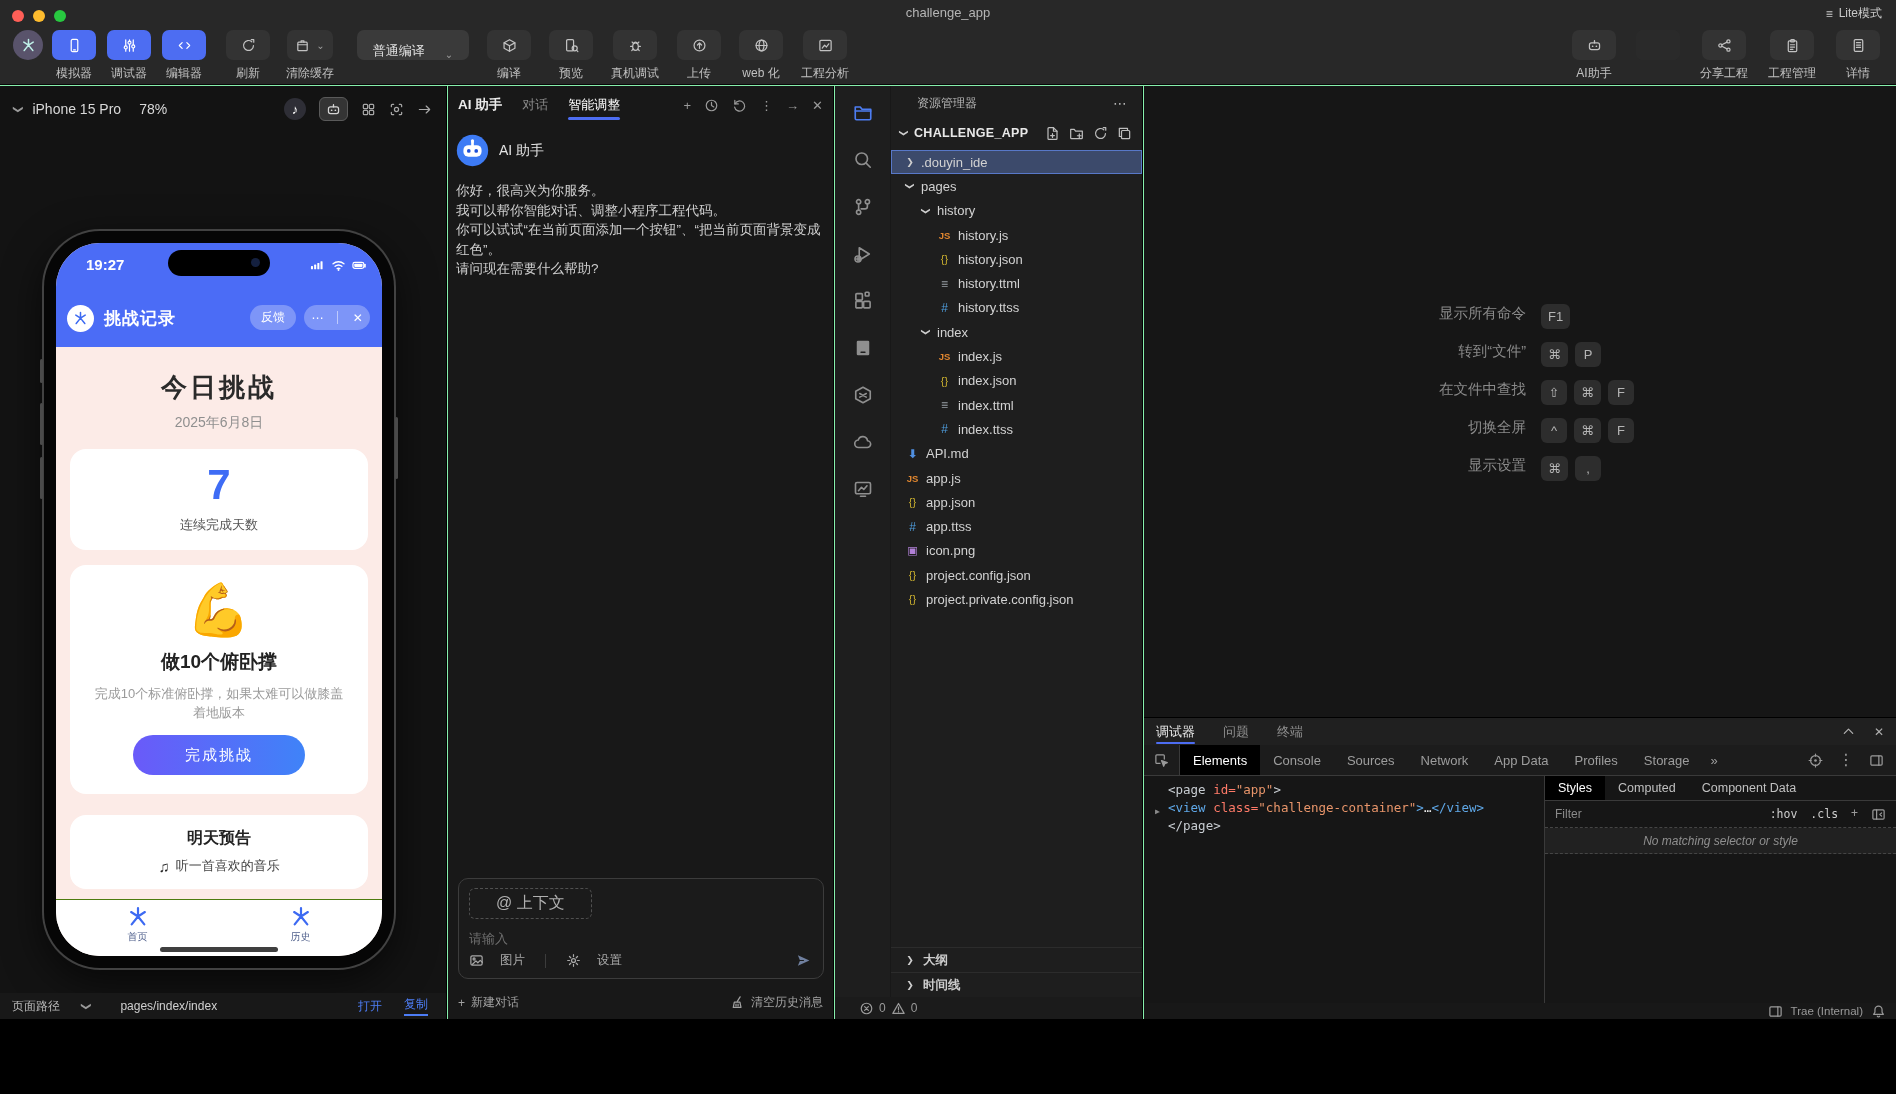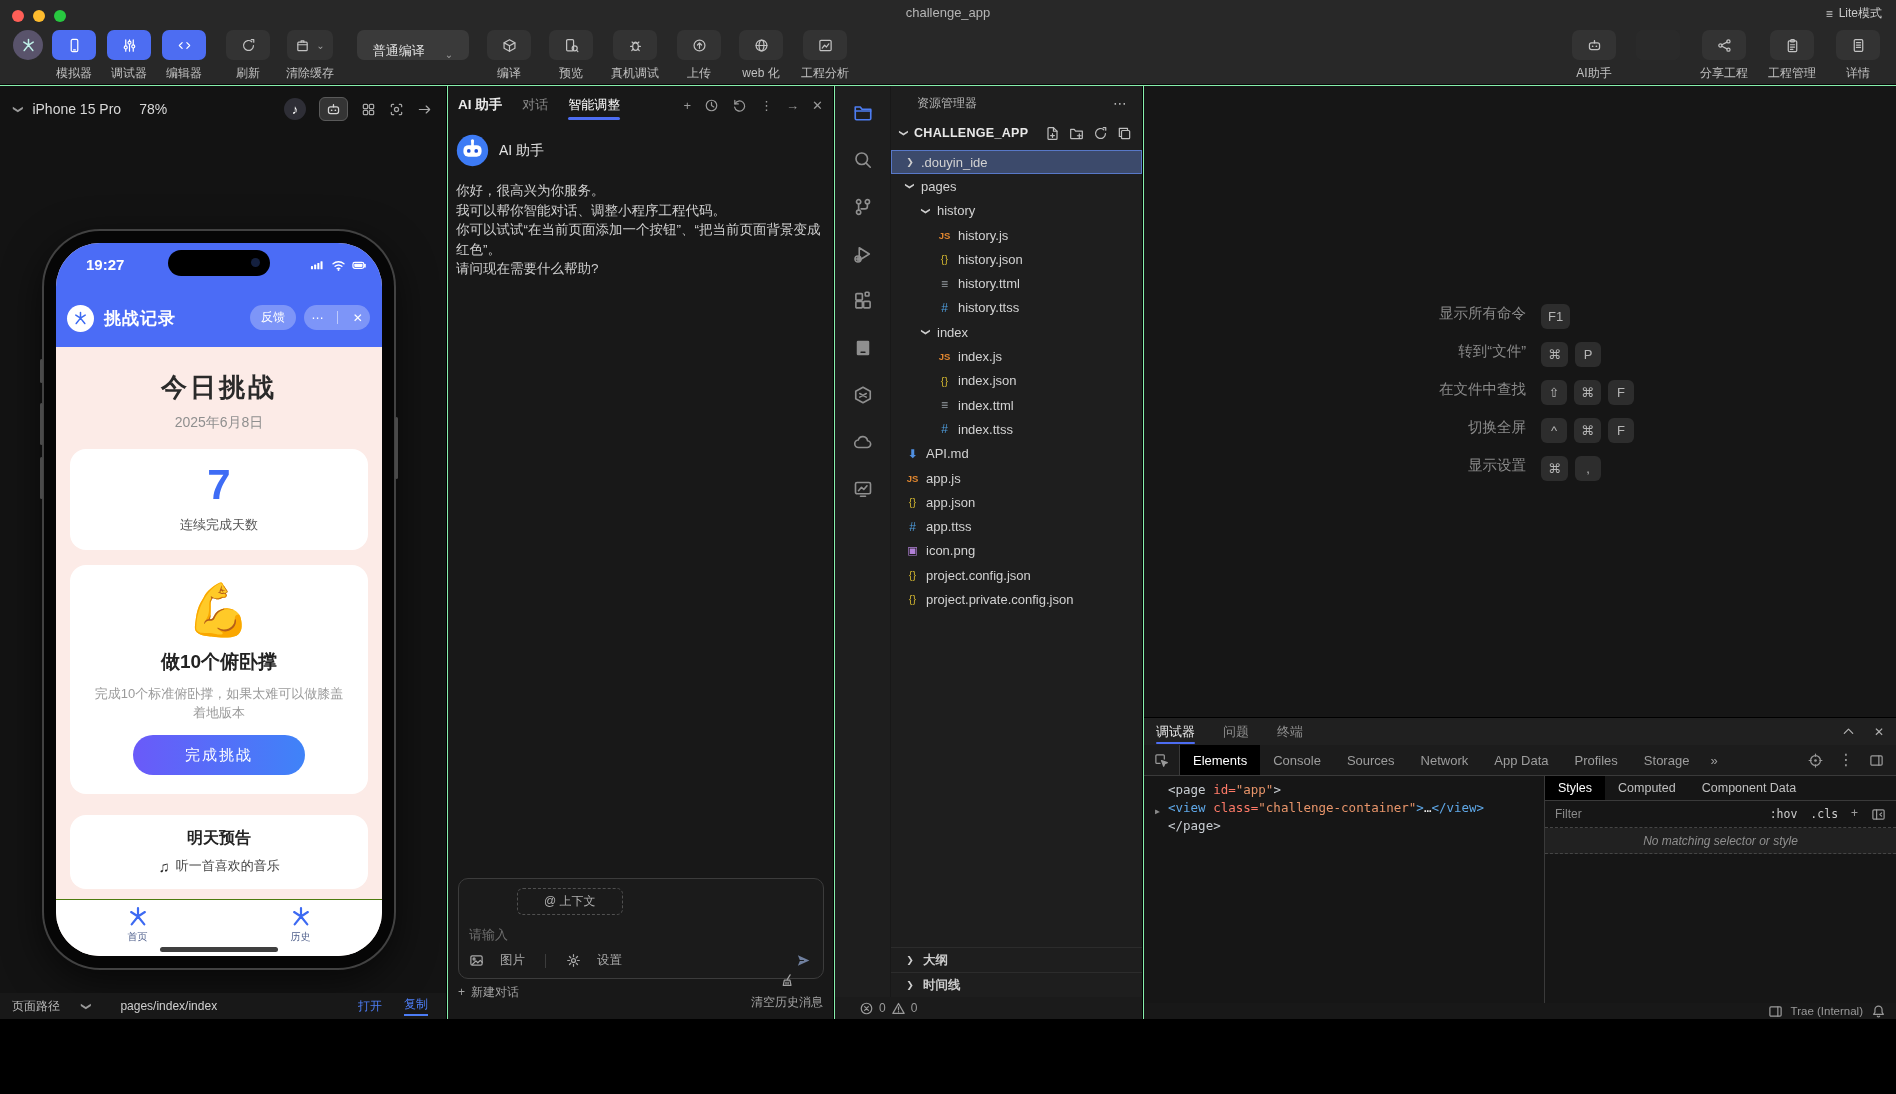--- a/index.html
+++ b/index.html
@@ -83,27 +83,27 @@
 .ai-title{font-size:13.5px;font-weight:700;color:#ececec;}
 .ai-tab{font-size:13px;color:#8a8a8a;height:38px;display:flex;align-items:center;position:relative;}
 .ai-tab.active{color:#fff;}
 .ai-tab.active::after{content:"";position:absolute;left:0;right:0;bottom:4px;height:3px;background:#4d6df2;border-radius:2px;}
 .ai-hicons{margin-left:auto;display:flex;gap:13px;color:#9a9a9a;align-items:center;font-size:13px;}
 .ai-msg{padding:10px 8px 0;}
 .ai-msghead{display:flex;align-items:center;gap:10px;}
 .ai-name{font-size:14px;color:#e3e3e3;}
 .ai-text{margin-top:14px;font-size:13.5px;line-height:19.5px;color:#cfcfcf;white-space:pre-line;}
 .ai-input{position:absolute;left:10px;right:9px;bottom:40px;height:101px;border:1px solid #3c3c3c;border-radius:10px;background:#1b1b1b;padding:9px 10px;}
-.ai-chip{display:inline-flex;padding:4px 26px;border:1px dashed #505050;border-radius:6px;font-size:12px;color:#b0b0b0;margin-left:48px;}
+.ai-chip{display:inline-flex;padding:4px 26px;border:1px dashed #505050;border-radius:6px;font-size:16px;color:#b0b0b0;}
 .ai-ph{margin-top:11px;font-size:13px;color:#6e6e6e;}
 .ai-tools{position:absolute;left:10px;right:12px;bottom:9px;display:flex;align-items:center;gap:16px;font-size:12.5px;color:#a8a8a8;}
 .ai-tools .vsep{width:1px;height:14px;background:#3c3c3c;margin:0 4px;}
 .ai-send{margin-left:auto;color:#70809f;}
 .ai-foot{position:absolute;left:10px;right:10px;bottom:8px;display:flex;align-items:center;font-size:12px;color:#a2a2a2;gap:6px;}
-.ai-foot .right{margin-left:auto;display:flex;gap:6px;align-items:center;flex-direction:column;}
+.ai-foot .right{margin-left:auto;display:flex;gap:6px;align-items:center;}
 
 .explorer{position:absolute;top:86px;left:835px;width:308px;bottom:0;background:#1e1e1e;border-right:1px solid #000;}
 .act-bar{position:absolute;left:0;top:0;bottom:22px;width:56px;display:flex;flex-direction:column;align-items:center;padding-top:16px;gap:25px;color:#8f8f8f;border-right:1px solid #181818;}
 .act-item{width:22px;height:22px;display:flex;align-items:center;justify-content:center;}
 .act-item.active{color:#4d7df2;}
 .exp-body{position:absolute;left:56px;right:0;top:0;bottom:0;}
 .exp-head{height:34px;display:flex;align-items:center;padding:0 14px 0 26px;font-size:12px;color:#b4b4b4;}
 .exp-head .more{margin-left:auto;color:#b4b4b4;font-size:14px;letter-spacing:1px;}
 .proj-row{height:26px;display:flex;align-items:center;padding:0 10px 0 8px;gap:5px;}
 .proj-name{font-size:12.5px;font-weight:700;color:#e8e8e8;letter-spacing:.3px;}

